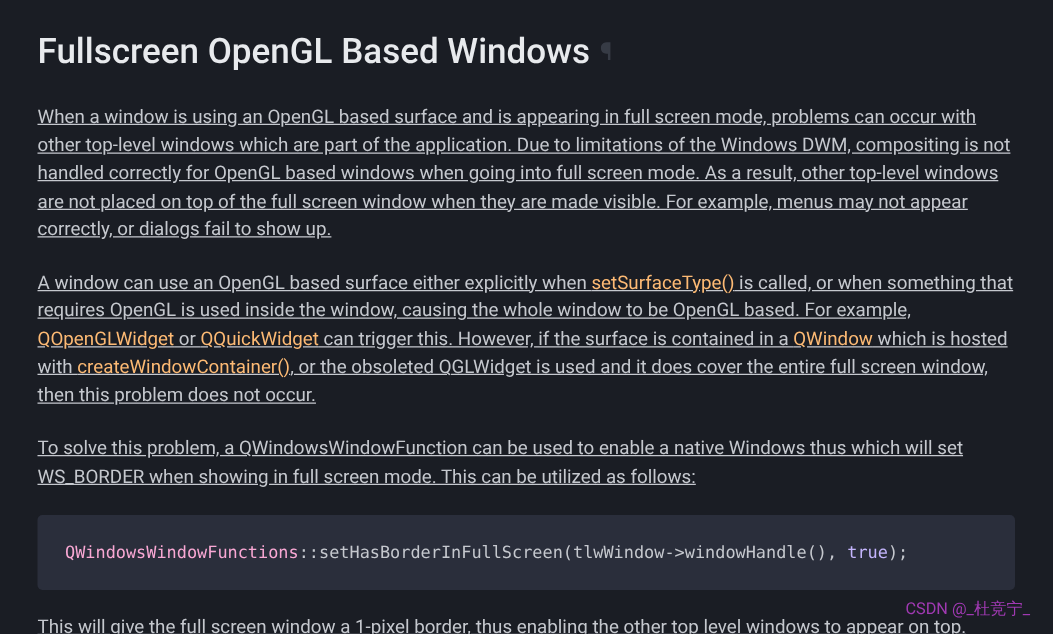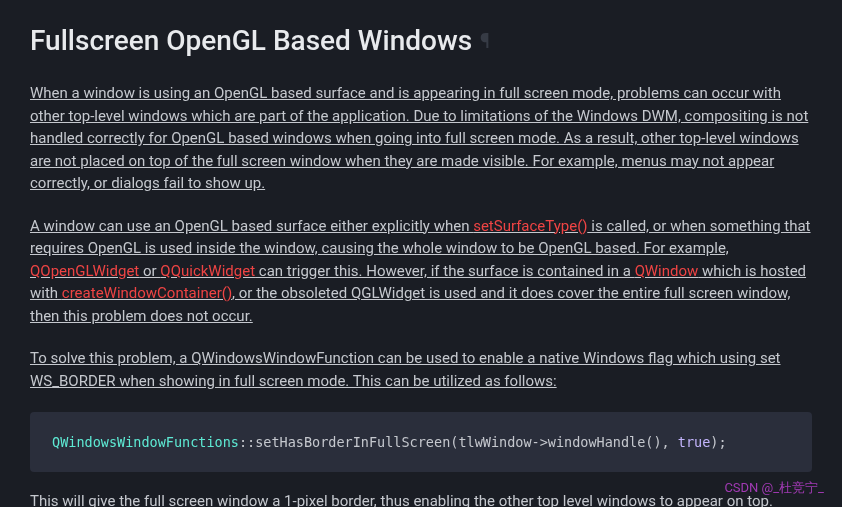--- a/index.html
+++ b/index.html
@@ -32,36 +32,36 @@
       color: #4a4f5c;
       font-size: 20px;
       opacity: 0.6;
     }
     p {
       margin-bottom: 20px;
       color: #c5c8ce;
       text-decoration: underline;
     }
     a.link {
-      color: #ef4444;
+      color: #fdba74;
       text-decoration: none;
       cursor: pointer;
     }
     .code-block {
       background: #2a2e3b;
       border-radius: 4px;
       padding: 20px 22px;
       margin: 18px 0;
       font-family: "Consolas", "Monaco", monospace;
       font-size: 13.5px;
       white-space: pre;
       overflow-x: auto;
       color: #c5c8ce;
     }
-    .tok-type { color: #5eead4; }
+    .tok-type { color: #f9a8d4; }
     .tok-keyword { color: #c4b5fd; }
     .watermark {
       position: absolute;
       bottom: 10px;
       right: 18px;
       color: #d946ef;
       font-size: 13px;
       opacity: 0.7;
     }
   </style>
@@ -72,19 +72,19 @@
   <span>Fullscreen OpenGL Based Windows</span>
   <span class="anchor-icon">¶</span>
 </h2>
 
 <p>When a window is using an OpenGL based surface and is appearing in full screen mode, problems can occur with other top-level windows which are part of the application. Due to limitations of the Windows DWM, compositing is not handled correctly for OpenGL based windows when going into full screen mode. As a result, other top-level windows are not placed on top of the full screen window when they are made visible. For example, menus may not appear correctly, or dialogs fail to show up.</p>
 
 <p>
   <span>A window can use an OpenGL based surface either explicitly when </span><a class="link">setSurfaceType()</a><span> is called, or when something that requires OpenGL is used inside the window, causing the whole window to be OpenGL based. For example, </span><a class="link">QOpenGLWidget</a><span> or </span><a class="link">QQuickWidget</a><span> can trigger this. However, if the surface is contained in a </span><a class="link">QWindow</a><span> which is hosted with </span><a class="link">createWindowContainer()</a><span>, or the obsoleted QGLWidget is used and it does cover the entire full screen window, then this problem does not occur.</span>
 </p>
 
-<p>To solve this problem, a QWindowsWindowFunction can be used to enable a native Windows flag which using set WS_BORDER when showing in full screen mode. This can be utilized as follows:</p>
+<p>To solve this problem, a QWindowsWindowFunction can be used to enable a native Windows thus which will set WS_BORDER when showing in full screen mode. This can be utilized as follows:</p>
 
 <div class="code-block"><span class="tok-type">QWindowsWindowFunctions</span><span>::setHasBorderInFullScreen(tlwWindow-&gt;windowHandle(), </span><span class="tok-keyword">true</span><span>);</span></div>
 
 <p>This will give the full screen window a 1-pixel border, thus enabling the other top level windows to appear on top.</p>
 
 <div class="watermark">CSDN @_杜竞宁_</div>
 
 </body></html>

